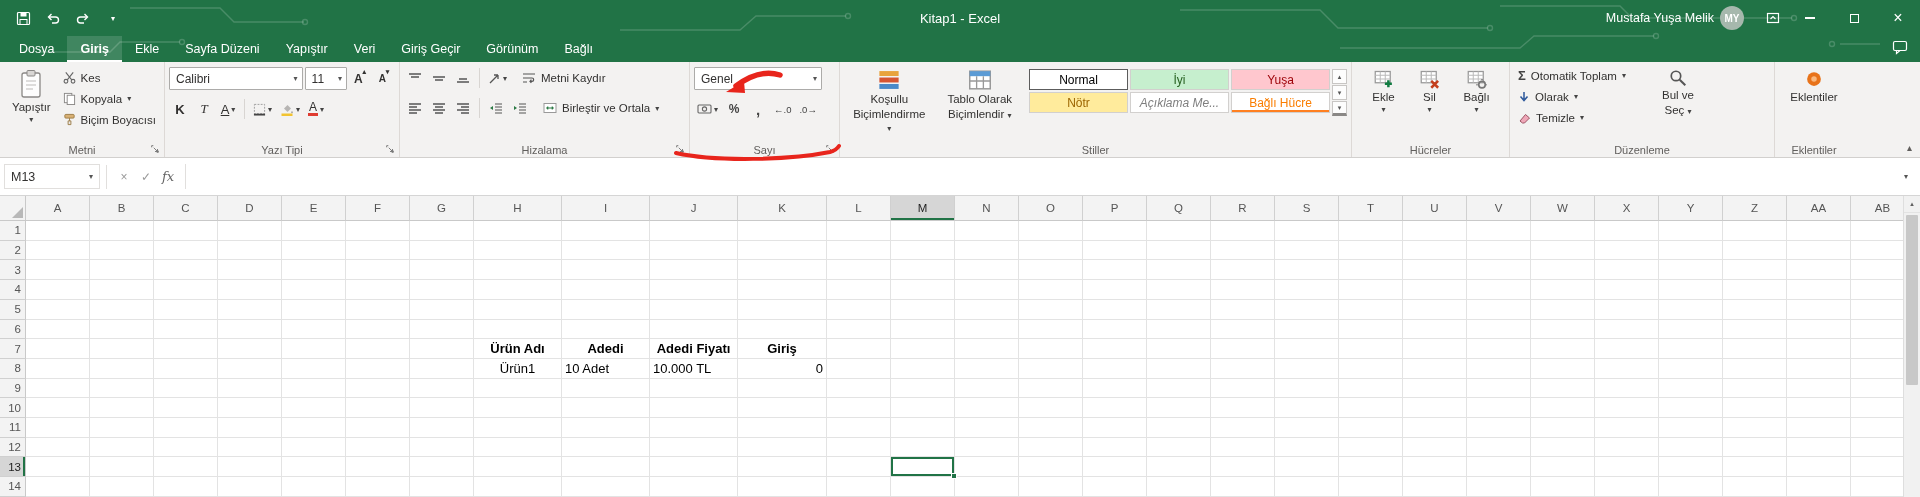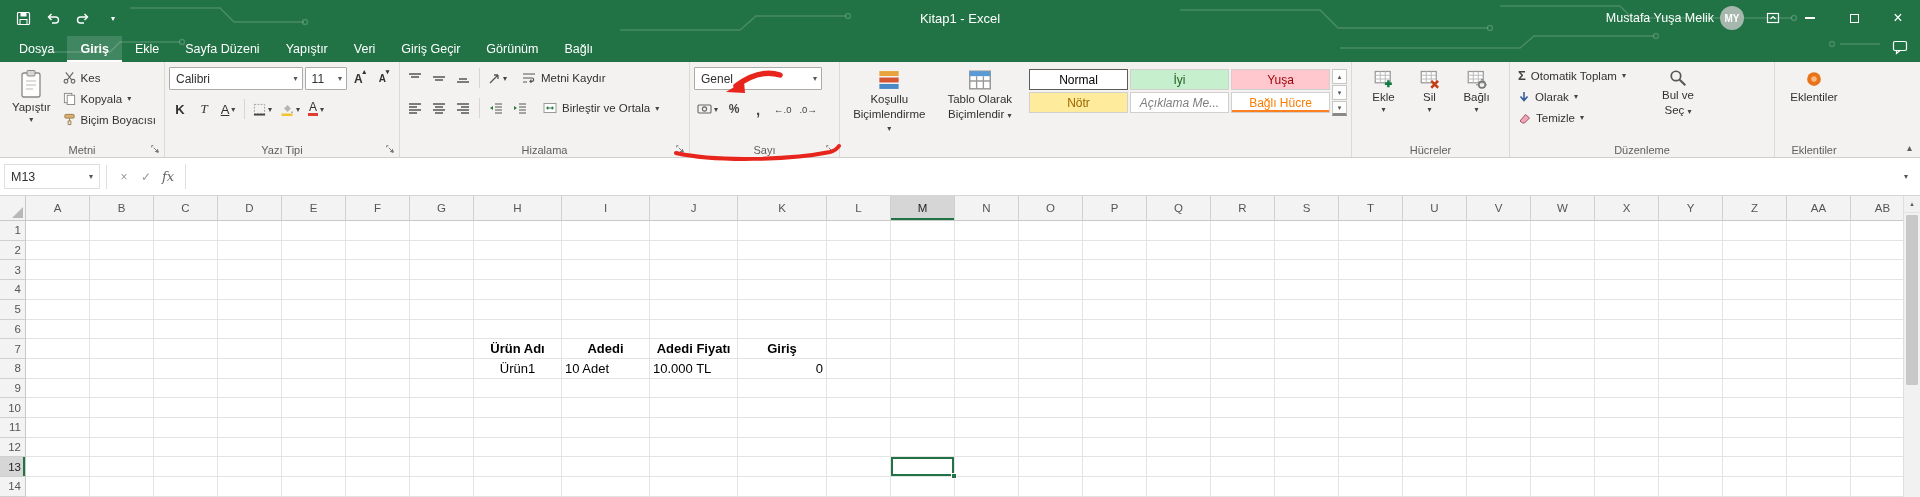--- a/index.html
+++ b/index.html
@@ -419,20 +419,21 @@
               <div class="chip" style="background: rgb(255, 255, 255); color: rgb(127, 127, 127); font-style: italic;">Açıklama Me...</div>
               <div class="chip" style="background: rgb(255, 255, 255); color: rgb(250, 125, 0); box-shadow: rgb(255, 128, 33) 0px -2px 0px inset;">Bağlı Hücre</div>
             </div>
           <div class="galscroll">
             <div class="gsb">▴</div>
             <div class="gsb">▾</div>
             <div class="gsb" style="border-bottom-width:3px;border-bottom-color:#8a8886">▾</div>
           </div>
         </div>
       </div>
+      <div class="g-label">Stiller</div>
     </div>
 
     <div class="rgroup" style="width:158px">
       <div style="display:flex;justify-content:center">
         <div class="bigbtn" style="width:48px">
           <svg class="ic" width="20" height="20" viewBox="0 0 16 16">
               <rect x="1" y="2" width="12" height="9" fill="#fff" stroke="#999"></rect>
               <path d="M1 5h12M1 8h12M5 2v9M9 2v9" stroke="#bbb" stroke-width="0.8"></path>
               <path d="M11.5 9v5.6M8.7 11.8h5.6" stroke="#107C41" stroke-width="2"></path>
             </svg>

